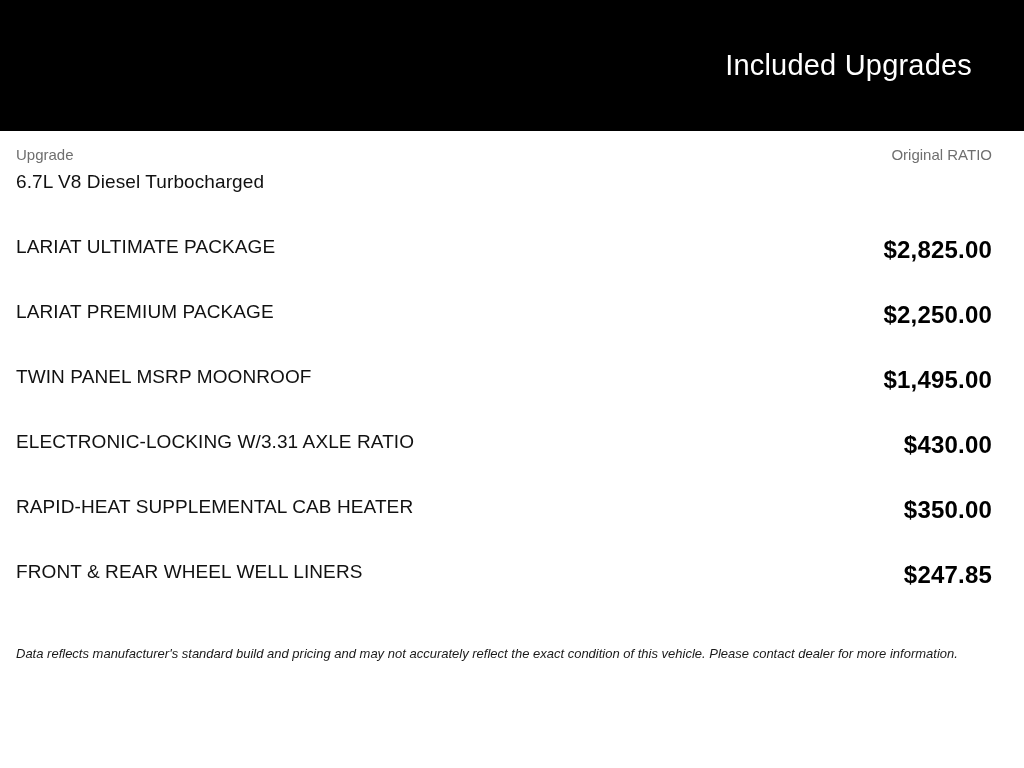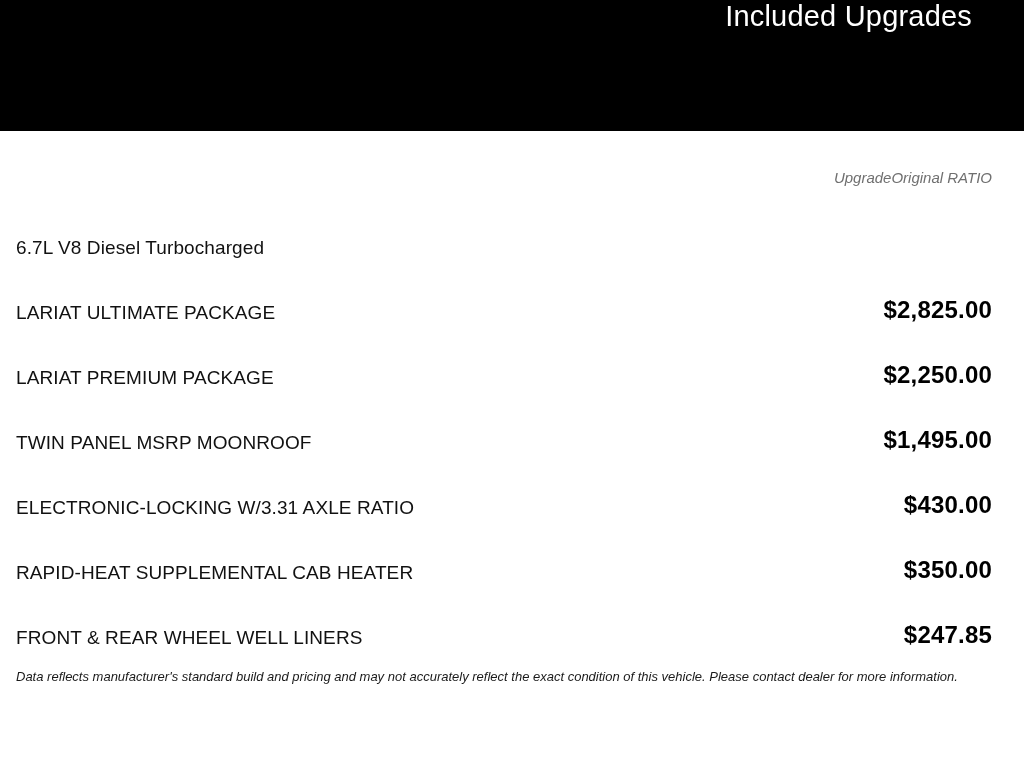--- a/index.html
+++ b/index.html
@@ -8,50 +8,50 @@
     height: 768px;
     background: #ffffff;
     font-family: "Liberation Sans", sans-serif;
     overflow: hidden;
   }
   .hero {
     width: 1024px;
     height: 131px;
     background: #000000;
     display: flex;
+    align-items: center;
     justify-content: flex-end;
     padding-right: 52px;
   }
   .hero-title {
     color: #ffffff;
     font-size: 29px;
     font-weight: 400;
     letter-spacing: 0.2px;
   }
   .content {
     padding: 0 32px 0 16px;
   }
   .col-header {
-    margin-top: 38px;
+    margin-top: 15px;
     display: flex;
-    justify-content: flex-end;
+    justify-content: space-between;
     align-items: baseline;
     color: #6f6f6f;
     font-size: 15px;
     line-height: 17px;
-    font-style: italic;
   }
   .rows {
     margin-top: 8px;
   }
   .upgrade-row {
     height: 65px;
     display: flex;
     justify-content: space-between;
-    align-items: flex-end;
+    align-items: flex-start;
   }
   .row-name {
     font-size: 19px;
     color: #111111;
     letter-spacing: 0.1px;
   }
   .row-price {
     font-size: 24px;
     font-weight: 700;
     color: #000000;

